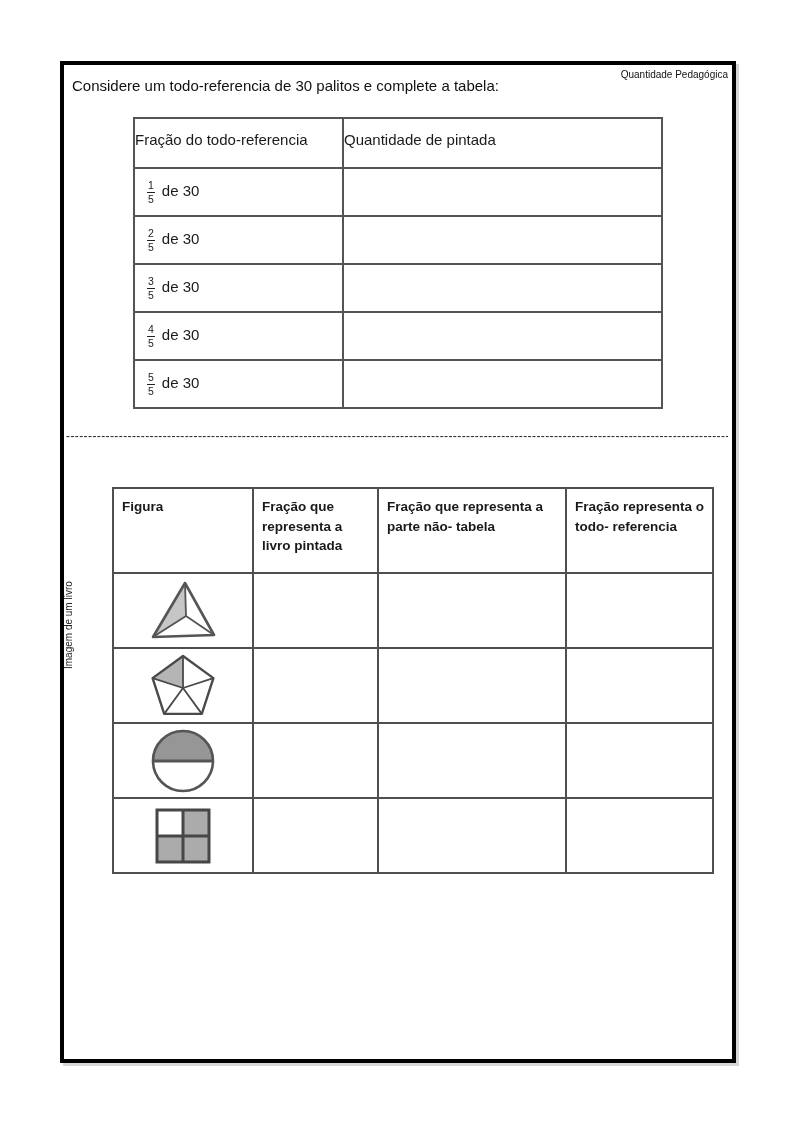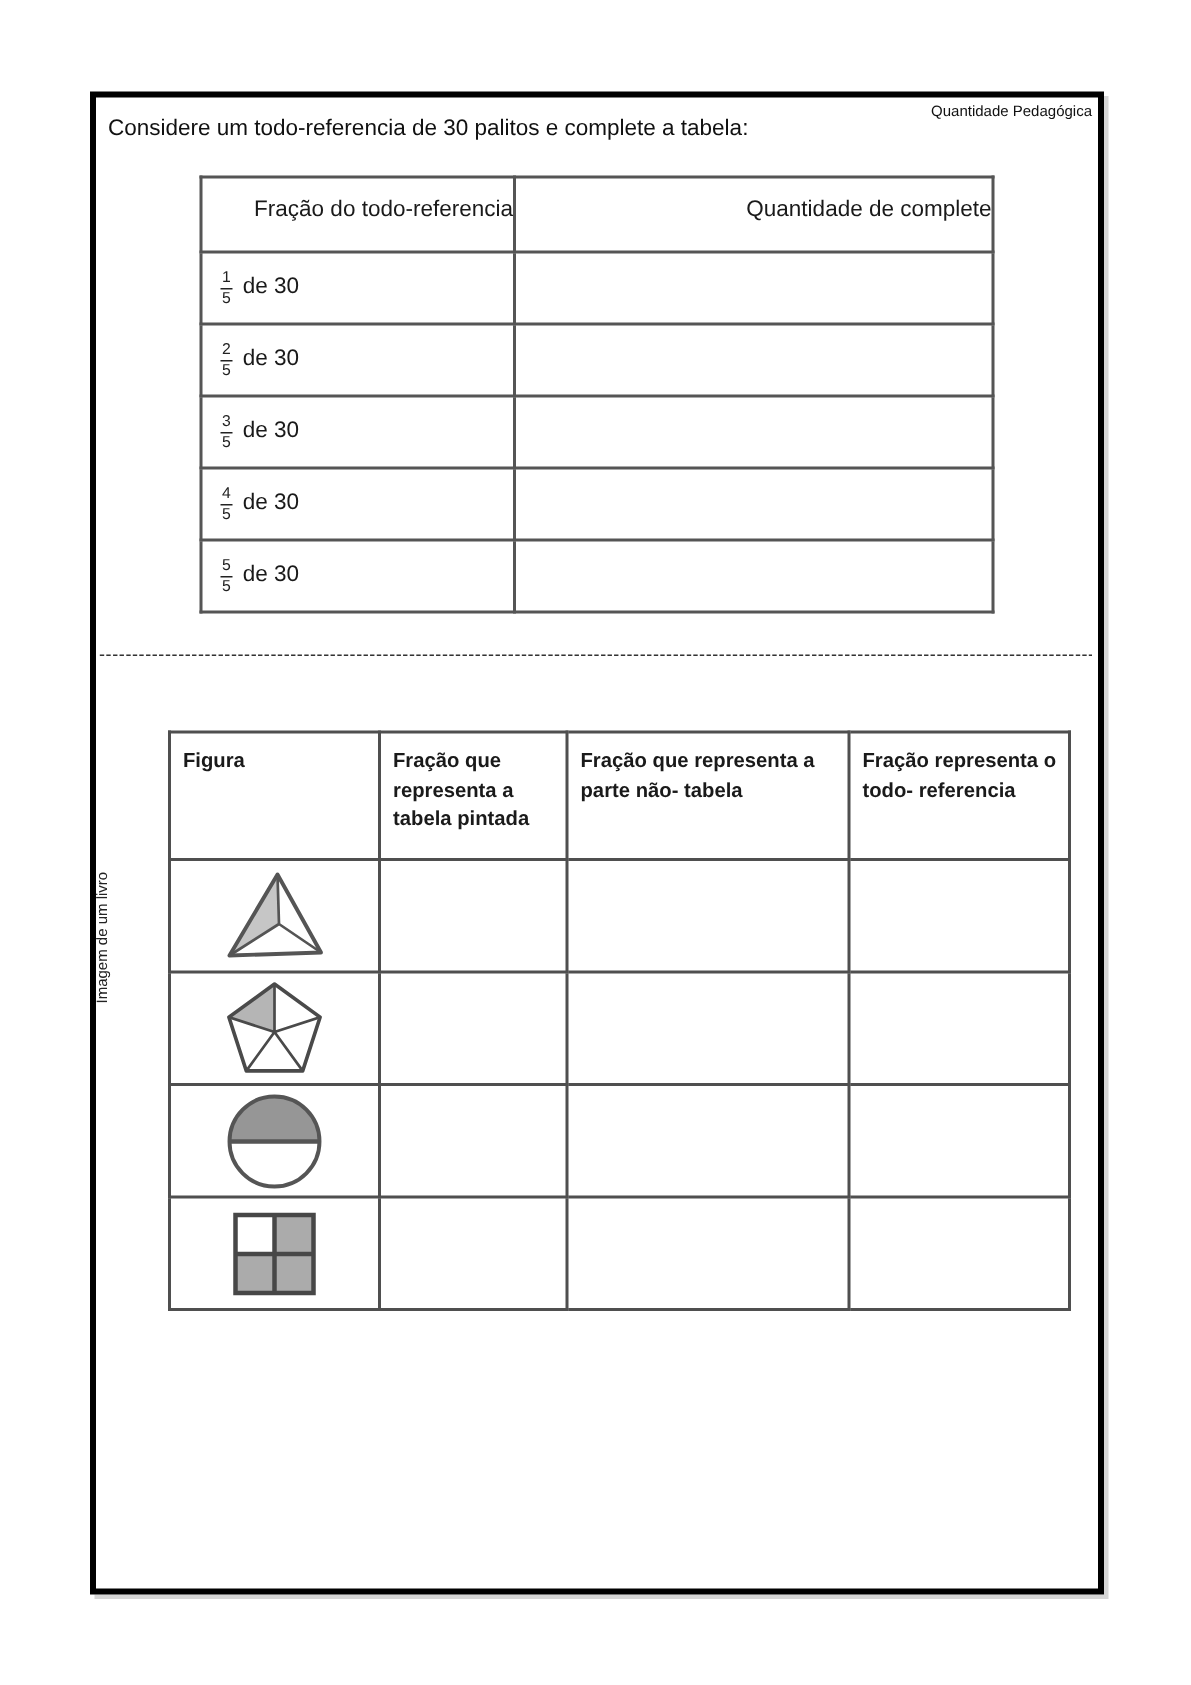--- a/index.html
+++ b/index.html
@@ -6,21 +6,21 @@
   body { background:#ffffff; font-family:"Liberation Sans", sans-serif; }
   .page { position:relative; width:794px; height:1123px; background:#ffffff; color:#1a1a1a; overflow:hidden; margin:0 auto; }
   .frame { position:absolute; left:60px; top:61px; width:676px; height:1002px; border:4px solid #000; background:#fff; box-shadow:3px 3px 0 #d6d6d6; }
   .title { position:absolute; left:72px; top:77px; font-size:15px; color:#111; }
   .brand { position:absolute; top:69px; right:66px; font-size:10px; color:#111; }
 
   
   table { border-collapse:collapse; }
   .t1 { position:absolute; left:133px; top:117px; width:528px; table-layout:fixed; }
   .t1 th, .t1 td { border:2px solid #555; background:#fff; }
-  .t1 th { font-weight:normal; font-size:15px; text-align:right; vertical-align:top; padding-top:12px; height:50px;margin-left:27px; }
+  .t1 th { font-weight:normal; font-size:15px; text-align:left; vertical-align:top; padding-top:12px; height:50px;margin-left:27px; }
   .t1 td { height:48px; vertical-align:middle; }
   .t1 .fcell { padding-left:12px; font-size:15px; }
   .t1 col.c1 { width:209px; } .t1 col.c2 { width:319px; }
   .frac { display:inline-flex; flex-direction:column; align-items:center; font-size:10.5px; line-height:1.15; vertical-align:middle; margin-right:7px; color:#222; }
   .frac .num { border-bottom:1.3px solid #222; padding:0 1px; }
 
   
   .dashes { position:absolute; left:66px; top:429px; width:662px; overflow:hidden; white-space:nowrap; font-size:12px; color:#222; letter-spacing:0.4px; }
   .subtitle { position:absolute; left:70px; top:447px; font-size:15px; color:#111; }
   .side-label { position:absolute; left:63px; top:669px; transform:rotate(-90deg); transform-origin:0 0; white-space:nowrap; font-size:10px; color:#222; }
@@ -43,21 +43,21 @@
   <div class="brand">Quantidade Pedagógica</div>
 
   <table class="t1">
     <colgroup>
         <col class="c1">
         <col class="c2">
       </colgroup>
     <thead>
       <tr>
         <th>Fração do todo-referencia</th>
-        <th>Quantidade de complete</th>
+        <th>Quantidade de pintada</th>
       </tr>
     </thead>
     <tbody>
       <tr>
         <td class="fcell">
           <span class="frac">
               <span class="num">1</span>
               <span class="den">5</span>
             </span><span>de 30</span>
         </td>
@@ -108,21 +108,21 @@
   <table class="t2">
     <colgroup>
         <col class="f1">
         <col class="f2">
         <col class="f3">
         <col class="f4">
       </colgroup>
     <thead>
       <tr>
         <th>Figura</th>
-        <th>Fração que representa a tabela pintada</th>
+        <th>Fração que representa a livro pintada</th>
         <th>Fração que representa a parte não- tabela</th>
         <th>Fração representa o todo- referencia</th>
       </tr>
     </thead>
     <tbody>
       <tr>
         <td>
           <svg class="fig" width="86" height="64" viewBox="0 0 86 64">
             <polygon points="45,4 13,58 46,37" stroke="none" fill="#c6c6c6"></polygon>
             <polygon points="45,4 13,58 74,56" fill="none" stroke="#555" stroke-width="2.6" stroke-linejoin="round"></polygon>

